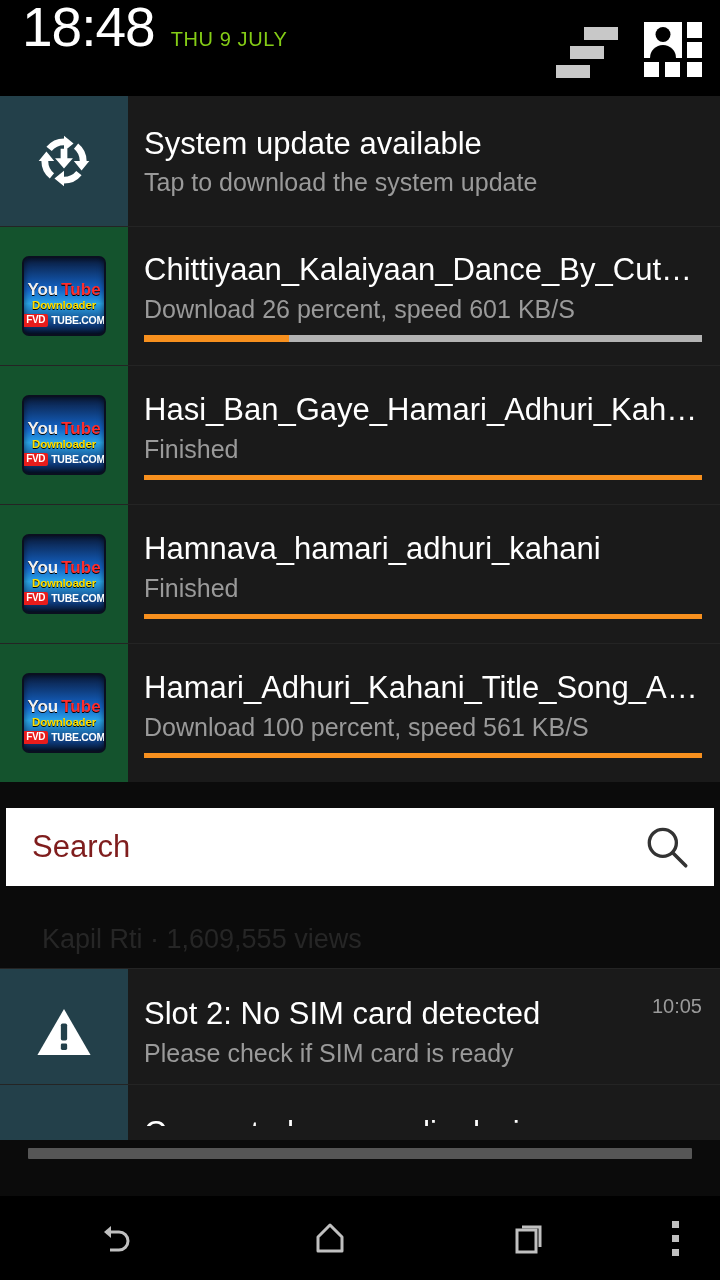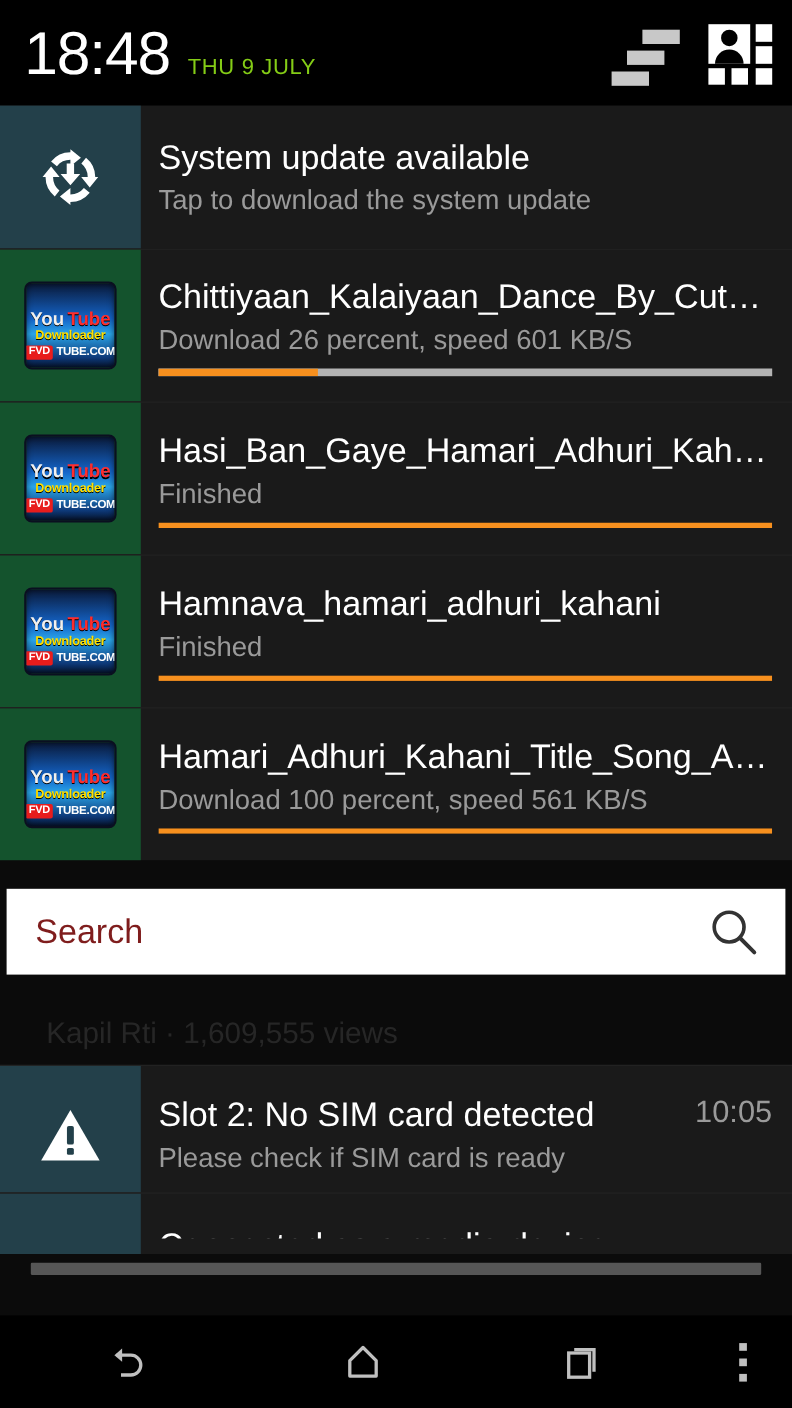--- a/index.html
+++ b/index.html
@@ -8,21 +8,21 @@
     background:#000;
     font-family:"Liberation Sans", sans-serif;
     overflow:hidden;
   }
   #screen { position:relative; width:720px; height:1280px; background:#000; }
 
   
   .shade-header {
     position:absolute; top:0; left:0; width:720px; height:96px;
     background:#000;
-    display:flex; align-items:center;
+    display:flex; align-items:flex-start;
   }
   .clock-wrap { display:flex; align-items:baseline; padding-left:22px; }
   .clock-time {
     color:#ffffff; font-size:55px; font-weight:300; letter-spacing:-1px;
     line-height:1;
   }
   .clock-date {
     color:#84cc16; font-size:20px; font-weight:400; letter-spacing:0.6px;
     margin-left:16px; line-height:1;
   }
@@ -89,21 +89,21 @@
     color:#ffffff; font-size:31px; font-weight:400; line-height:1.18;
     white-space:nowrap; overflow:hidden; text-overflow:ellipsis;
   }
   .notif-sub {
     color:#9a9a9a; font-size:25px; font-weight:400; line-height:1.25;
     margin-top:5px;
     white-space:nowrap; overflow:hidden; text-overflow:ellipsis;
   }
   .notif-time {
     position:absolute; right:18px; top:26px;
-    color:#9a9a9a; font-size:28px;
+    color:#9a9a9a; font-size:20px;
   }
 
   
   .progress {
     margin-top:10px; height:7px; width:100%;
     background:#b3b3b3; position:relative; overflow:hidden;
   }
   .progress > span {
     position:absolute; left:0; top:0; bottom:0;
     background:#f7901e; display:block;

